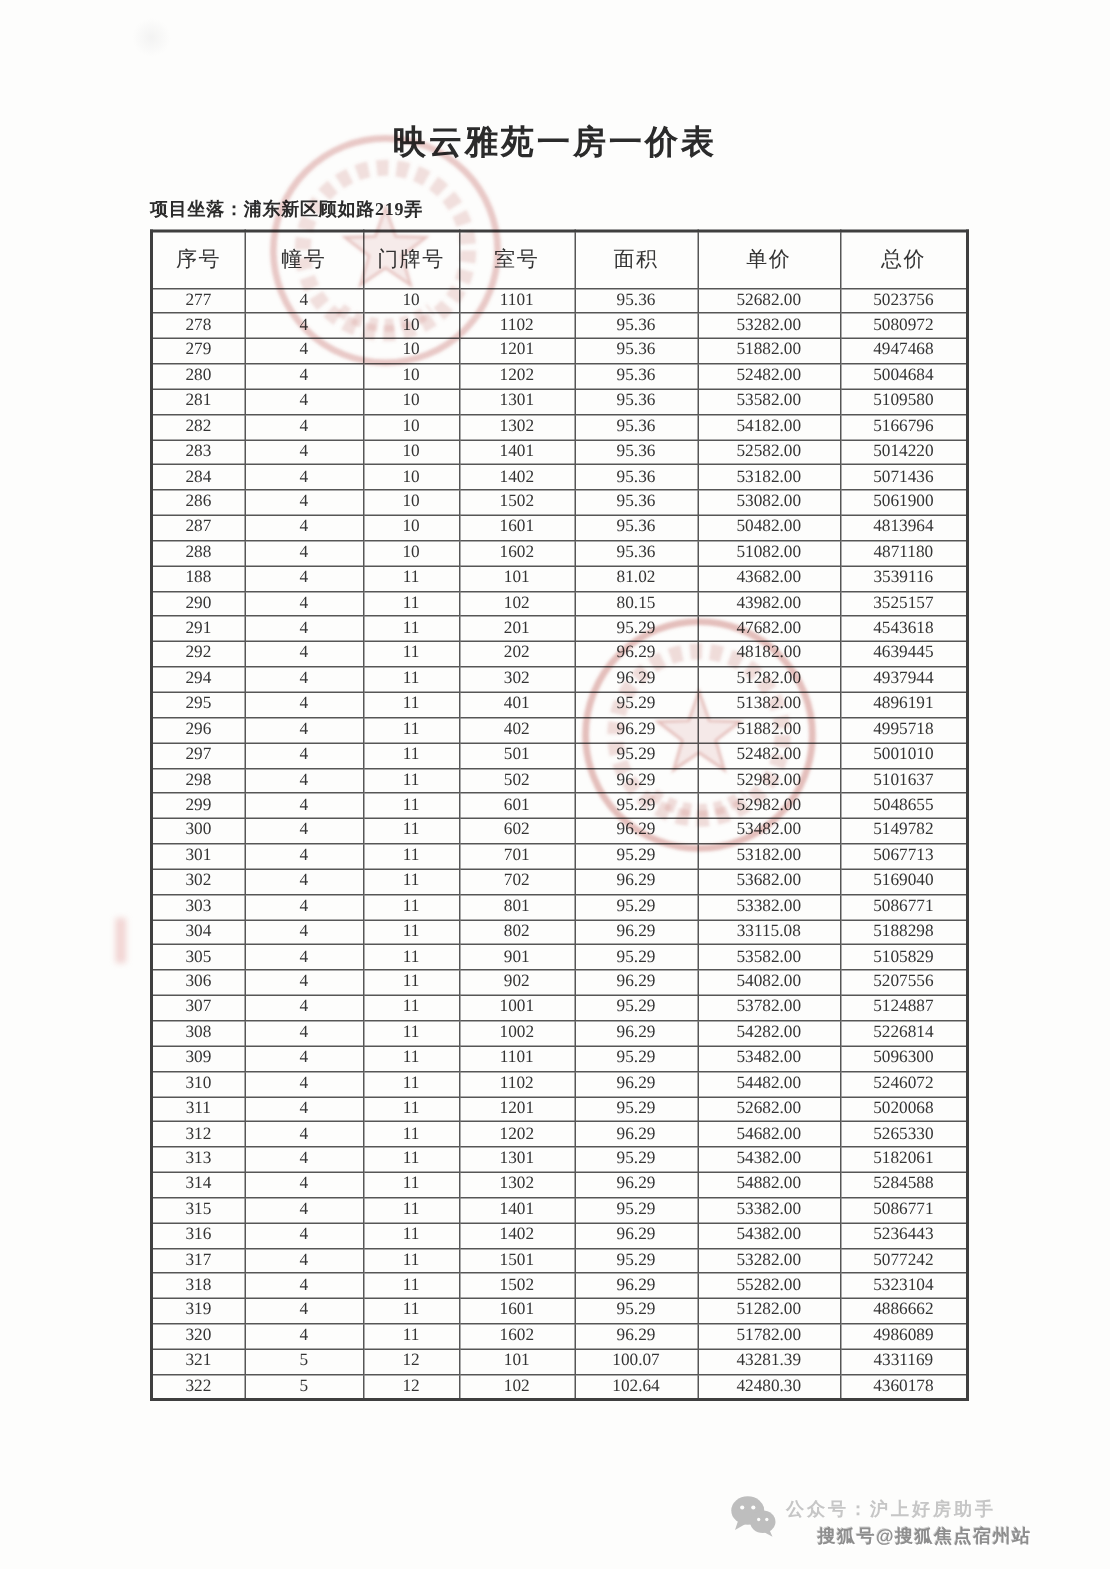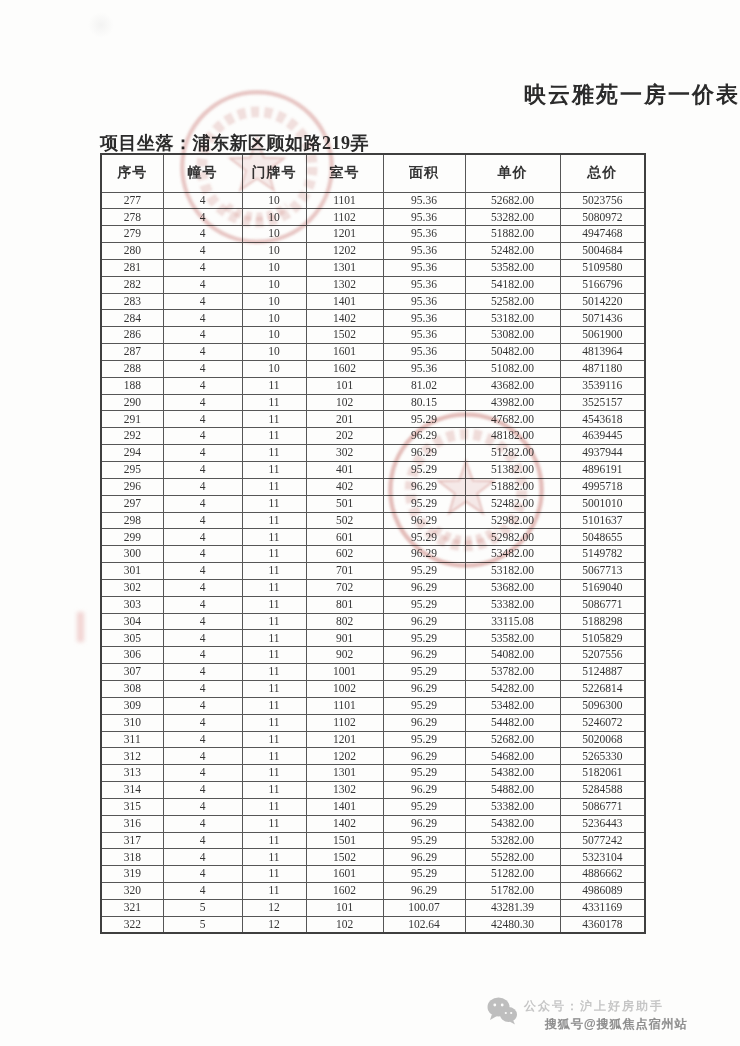--- a/index.html
+++ b/index.html
@@ -7,38 +7,38 @@
     width:740px;height:1046px;position:relative;overflow:hidden;
     background:#fdfdfc;
     font-family:"Liberation Serif","DejaVu Serif",serif;
   }
   .faint-mark{
     position:absolute;left:88px;top:12px;width:26px;height:26px;
     background:radial-gradient(circle,#e9e9e9 0%,rgba(255,255,255,0) 70%);
     opacity:.5;
   }
   .doc-title{
-    position:absolute;top:80px;left:0;width:740px;text-align:right;
+    position:absolute;top:80px;left:0;width:740px;text-align:center;
     font-size:22px;font-weight:bold;color:#2b2b2b;letter-spacing:2px;
   }
   .doc-subtitle{
     position:absolute;top:131px;left:100px;
-    font-size:18px;font-weight:bold;color:#2b2b2b;letter-spacing:.5px;
+    font-size:12px;font-weight:bold;color:#2b2b2b;letter-spacing:.5px;
   }
   table.price-table{
     position:absolute;top:153px;left:100px;width:544px;
     border-collapse:collapse;table-layout:fixed;
     border:2px solid #3f3f3f;
   }
   .price-table th,.price-table td{
     border:1px solid #565656;text-align:center;vertical-align:middle;
     padding:0;color:#343434;white-space:nowrap;overflow:hidden;
   }
   .price-table thead tr{height:38px;}
-  .price-table th{font-size:14px;font-weight:bold;letter-spacing:1px;}
+  .price-table th{font-size:14px;font-weight:normal;letter-spacing:1px;}
   .price-table tbody tr{height:16.85px;}
   .price-table td{font-size:11.5px;line-height:1;}
   .stamp{
     position:absolute;mix-blend-mode:multiply;pointer-events:none;
   }
   .stamp-top{left:168px;top:78px;width:178px;height:178px;opacity:.55;}
   .stamp-mid{left:376px;top:400px;width:180px;height:180px;opacity:.6;}
   .pink-smudge{
     position:absolute;left:77px;top:612px;width:7px;height:30px;
     background:rgba(226,150,148,.4);filter:blur(2px);

